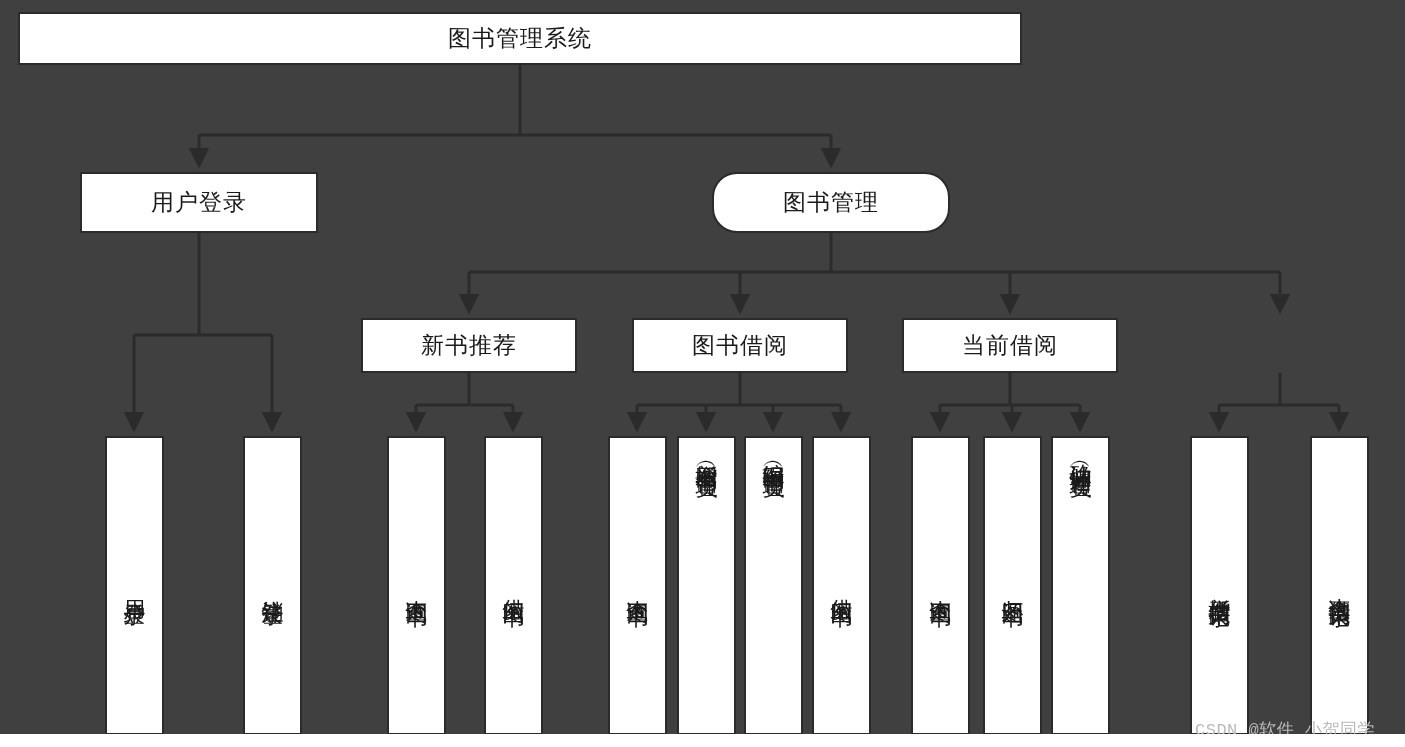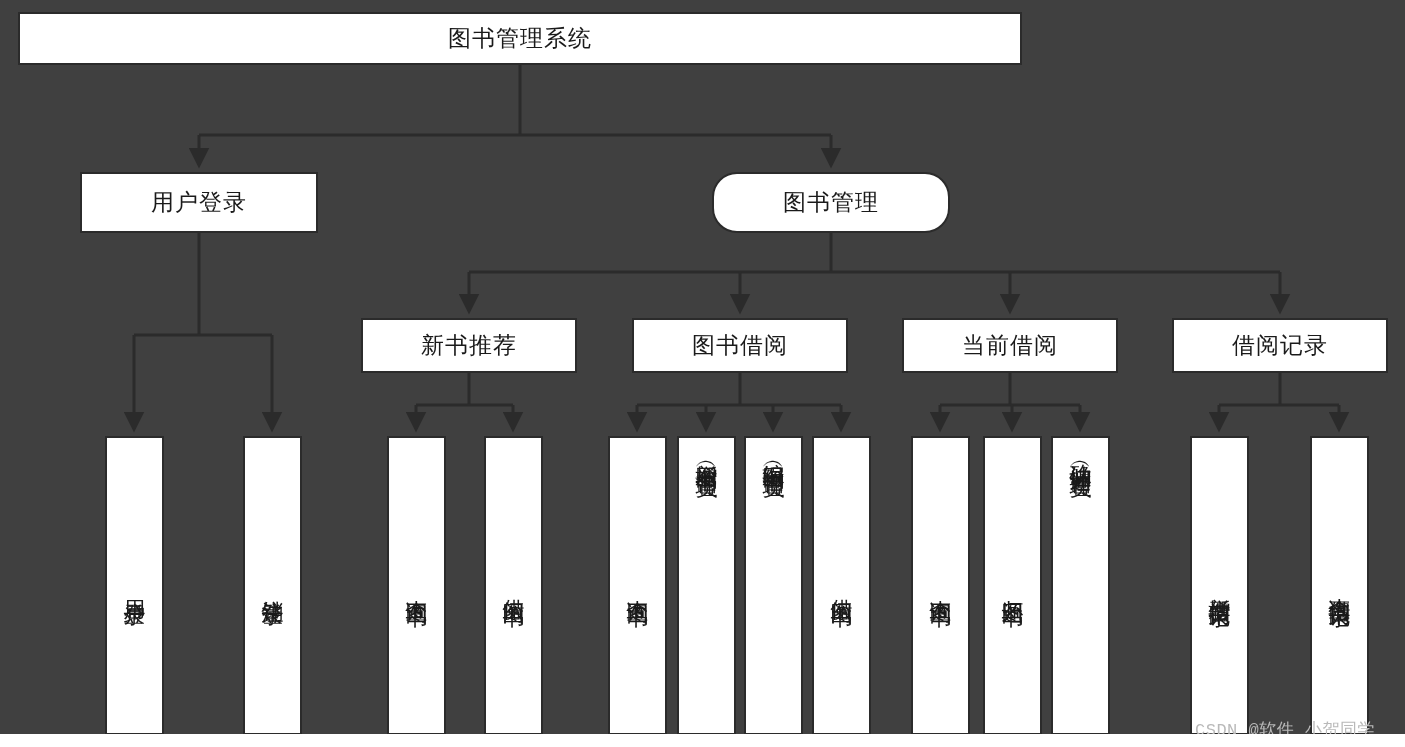--- a/index.html
+++ b/index.html
@@ -116,21 +116,20 @@
   </svg>
 
   <div class="node h" style="left: 18px; top: 12px; width: 1004px; height: 53px;">图书管理系统</div>
 
   <div class="node h" style="left: 80px; top: 172px; width: 238px; height: 61px;">用户登录</div>
   <div class="node h" style="left: 712px; top: 172px; width: 238px; height: 61px; border-radius: 25px;">图书管理</div>
 
   <div class="node h" style="left: 361px; top: 318px; width: 216px; height: 55px;">新书推荐</div>
   <div class="node h" style="left: 632px; top: 318px; width: 216px; height: 55px;">图书借阅</div>
   <div class="node h" style="left: 902px; top: 318px; width: 216px; height: 55px;">当前借阅</div>
-  <div class="node h" style="left: 1172px; top: 318px; width: 216px; height: 55px;">借阅记录</div>
 
   <div class="node v mid" style="left: 105px; top: 436px; width: 59px; height: 299px;">
     <span class="vtext">用户登录</span>
   </div>
   <div class="node v mid" style="left: 243px; top: 436px; width: 59px; height: 299px;">
     <span class="vtext">注销登录</span>
   </div>
   <div class="node v mid" style="left: 387px; top: 436px; width: 59px; height: 299px;">
     <span class="vtext">查询图书</span>
   </div>

